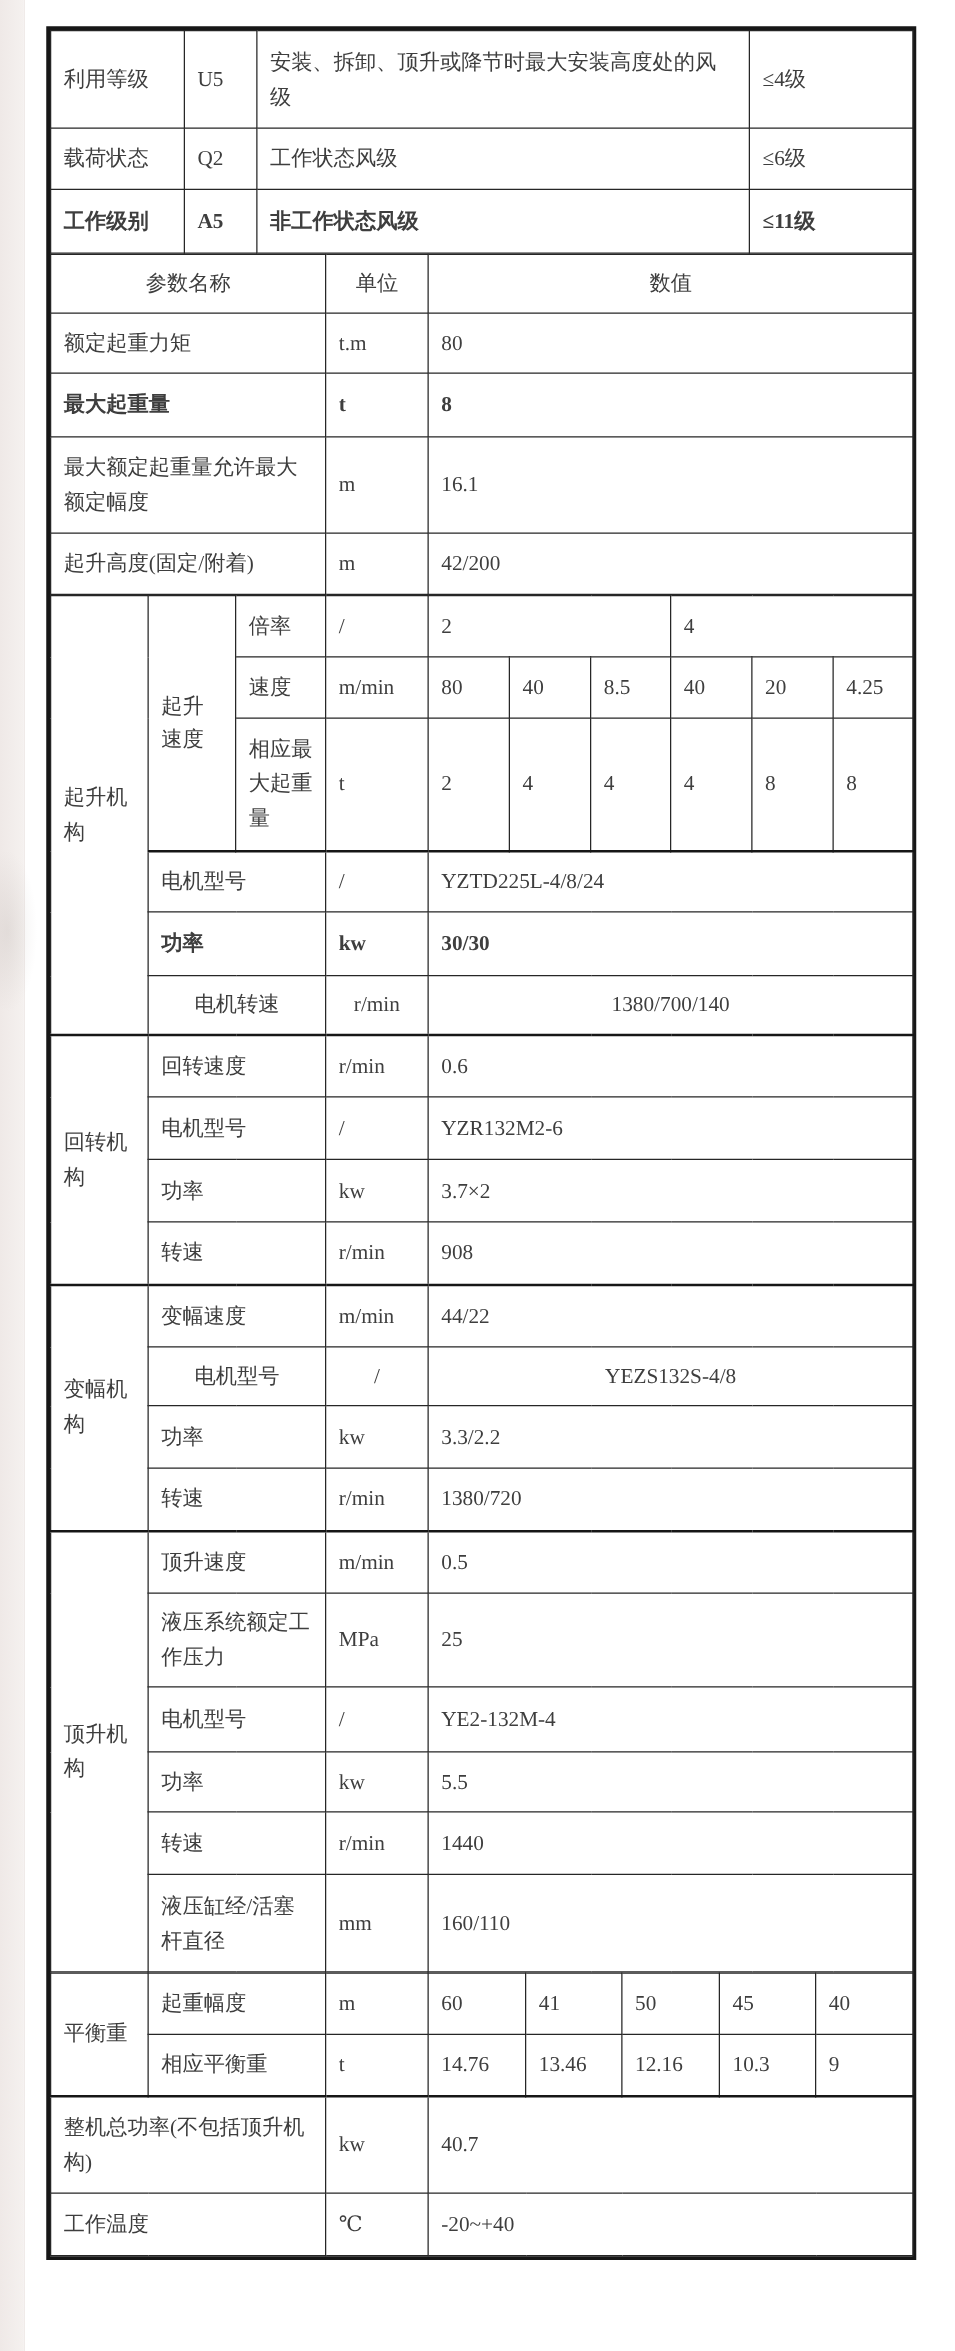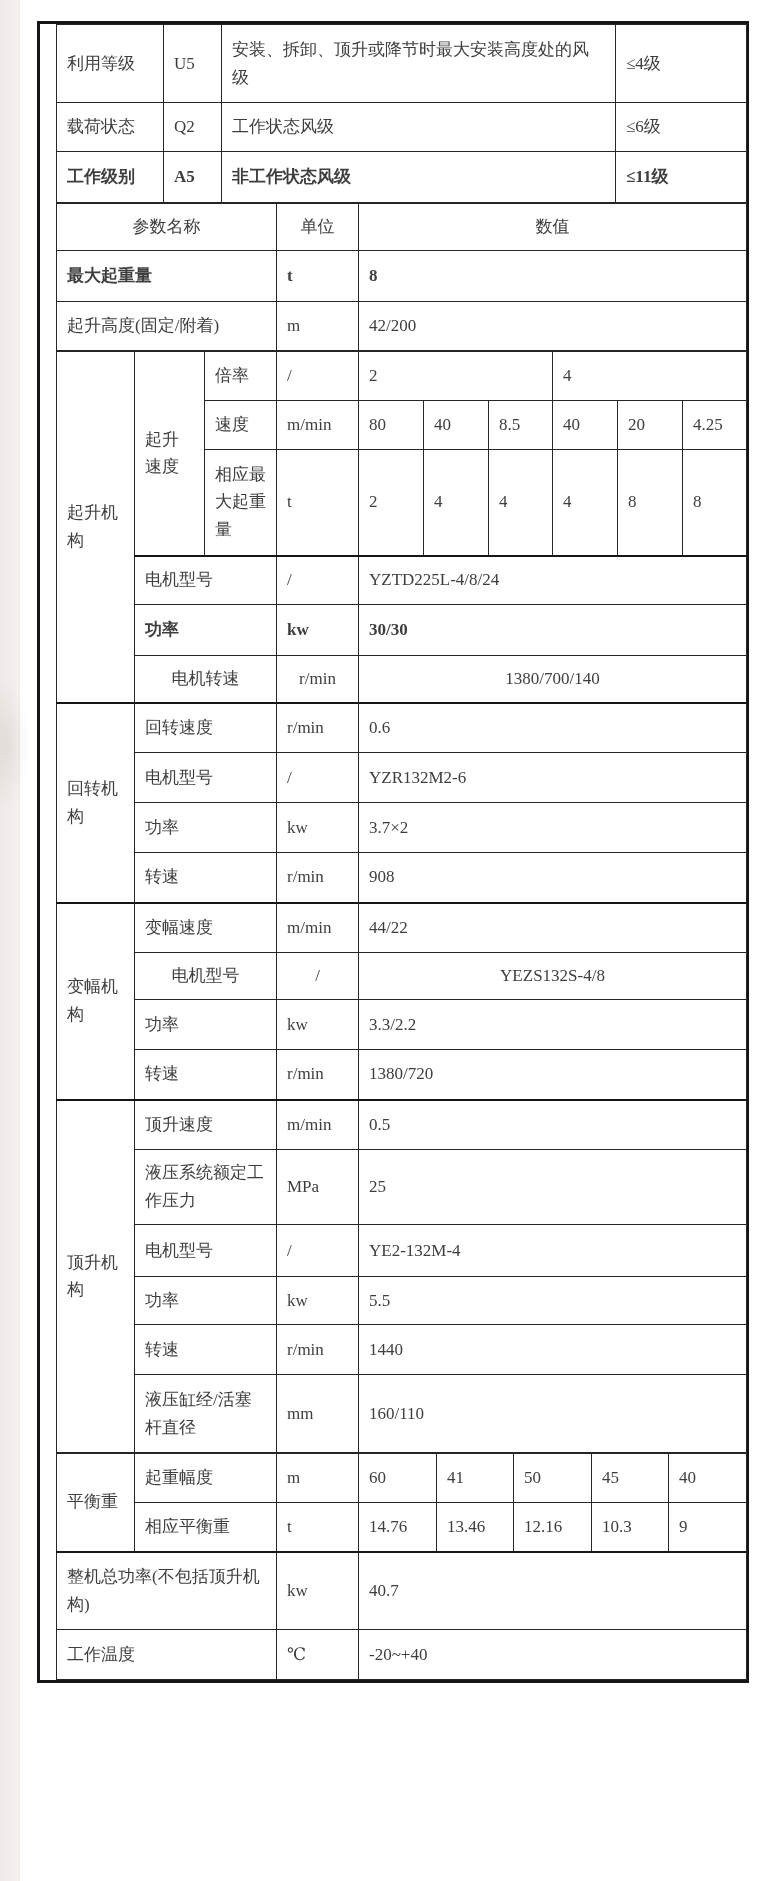--- a/index.html
+++ b/index.html
@@ -18,21 +18,20 @@
   .band-smudge {
     position: absolute; left: 0; top: 680px;
     width: 30px; height: 130px;
     background: radial-gradient(ellipse at 20% 50%, rgba(160,150,145,0.18), rgba(160,150,145,0) 70%);
   }
   .table-frame {
     position: absolute; left: 37px; top: 21px;
     width: 690px;
     border: 3px solid #161616;
     background: #ffffff;
-    padding-left: 16px;
   }
   table {
     border-collapse: collapse;
     table-layout: fixed;
     width: 690px;
   }
   td {
     border: 1px solid #262626;
     padding: 6px 10px;
     font-size: 17px;
@@ -90,24 +89,34 @@
         <col style="width:220px">
         <col style="width:82px">
         <col style="width:388px">
       </colgroup>
     <tbody>
         <tr class="r47">
       <td>参数名称</td>
       <td>单位</td>
       <td>数值</td>
     </tr>
+    <tr class="r48">
+      <td>额定起重力矩</td>
+      <td>t.m</td>
+      <td>80</td>
+    </tr>
     <tr class="r51">
       <td>最大起重量</td>
       <td>t</td>
       <td>8</td>
+    </tr>
+    <tr class="r77">
+      <td>最大额定起重量允许最大额定幅度</td>
+      <td>m</td>
+      <td>16.1</td>
     </tr>
     <tr class="r49">
       <td>起升高度(固定/附着)</td>
       <td>m</td>
       <td>42/200</td>
     </tr>
   </tbody>
     </table>
 
   <table>

